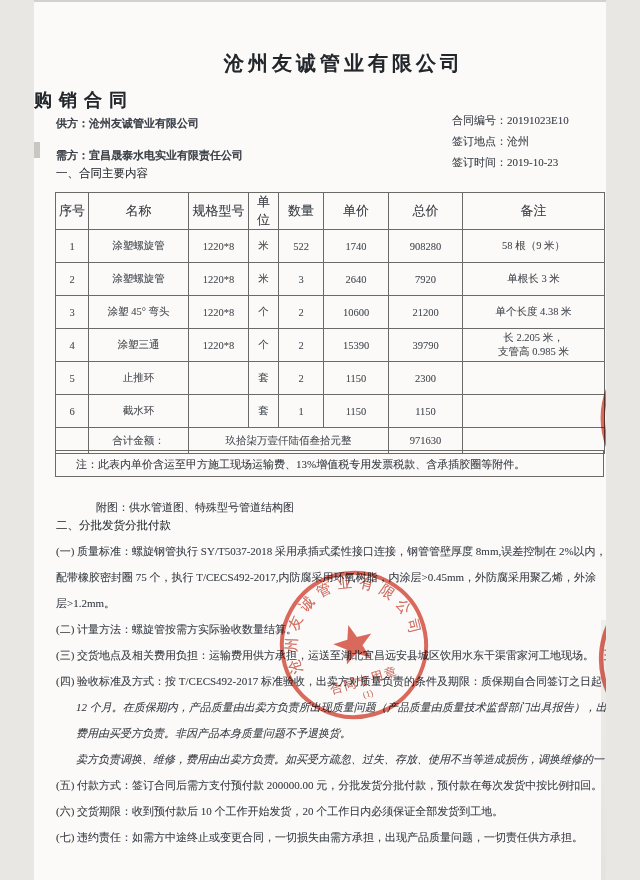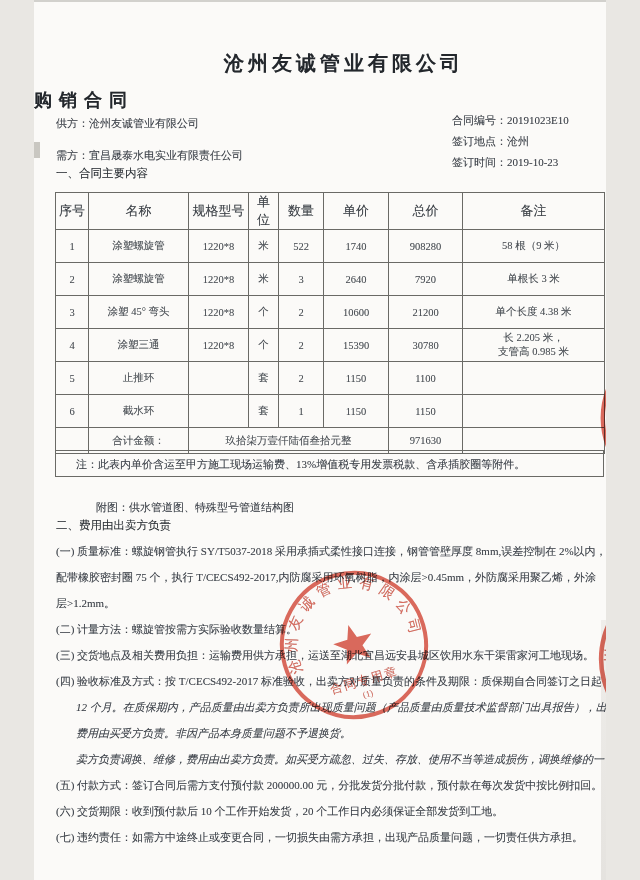--- a/index.html
+++ b/index.html
@@ -13,21 +13,21 @@
   
   .top-smudge{position:absolute;left:0;top:0;width:100%;height:2px;background:#aaa7a1;opacity:.5;}
   .left-mark{position:absolute;left:0;top:142px;width:6px;height:16px;background:#b3b0aa;opacity:.7;}
   .ink-dot{position:absolute;left:583px;top:709px;width:4px;height:4px;border-radius:50%;background:#4a4a4a;opacity:.8;}
   .right-band{position:absolute;right:0;top:620px;width:5px;height:260px;background:linear-gradient(#e8e6e2,#d6d3ce);opacity:.6;}
   
   .company-title{position:absolute;left:0;top:50px;width:620px;margin:0;text-align:center;
     font-size:20px;font-weight:bold;letter-spacing:4px;color:#23272c;}
   .doc-title{position:absolute;left:0;top:88px;width:600px;margin:0;text-align:left;
     font-size:18px;font-weight:bold;letter-spacing:7px;color:#23272c;}
-  .party{position:absolute;left:22px;font-size:11px;white-space:nowrap;}
+  .party{position:absolute;left:22px;font-size:11px;white-space:nowrap;font-weight:bold;}
   .party-supplier{top:116px;} .party-buyer{top:148px;}
   .meta-right{position:absolute;left:418px;top:110px;font-size:11px;line-height:21px;white-space:nowrap;}
   .sec-heading{position:absolute;left:22px;font-size:11.5px;color:#2c3136;white-space:nowrap;}
   .sec1-heading{top:166px;}
   .sec2-heading{top:518px;}
   
   .items-table{position:absolute;left:21px;top:192px;border-collapse:collapse;table-layout:fixed;width:549px;
     font-size:10.5px;color:#4b5056;}
   .items-table th,.items-table td{border:1px solid #6a6a66;text-align:center;vertical-align:middle;
     padding:0 2px;overflow:hidden;font-weight:normal;}
@@ -125,32 +125,32 @@
       <td>21200</td>
       <td class="remark-cell">单个长度 4.38 米</td>
     </tr>
     <tr>
       <td>4</td>
       <td>涂塑三通</td>
       <td>1220*8</td>
       <td>个</td>
       <td>2</td>
       <td>15390</td>
-      <td>30780</td>
+      <td>39790</td>
       <td class="remark-cell">长 2.205 米，
 支管高 0.985 米</td>
     </tr>
     <tr>
       <td>5</td>
       <td>止推环</td>
       <td></td>
       <td>套</td>
       <td>2</td>
       <td>1150</td>
-      <td>1100</td>
+      <td>2300</td>
       <td class="remark-cell"></td>
     </tr>
     <tr>
       <td>6</td>
       <td>截水环</td>
       <td></td>
       <td>套</td>
       <td>1</td>
       <td>1150</td>
       <td>1150</td>
@@ -162,21 +162,21 @@
       <td colspan="4">玖拾柒万壹仟陆佰叁拾元整</td>
       <td>971630</td>
       <td></td>
     </tr>
   </tbody>
     </table>
 
   <div class="note-box">注：此表内单价含运至甲方施工现场运输费、13%增值税专用发票税款、含承插胶圈等附件。</div>
   <div class="attachment-line">附图：供水管道图、特殊型号管道结构图</div>
 
-  <div class="sec-heading sec2-heading">二、费用由出卖方负责</div>
+  <div class="sec-heading sec2-heading">二、分批发货分批付款</div>
   <div class="terms">
     <div class="tline">(一) 质量标准：螺旋钢管执行 SY/T5037-2018 采用承插式柔性接口连接，钢管管壁厚度 8mm,误差控制在 2%以内，</div>
     <div class="tline">配带橡胶密封圈 75 个，执行 T/CECS492-2017,内防腐采用环氧树脂，内涂层&gt;0.45mm，外防腐采用聚乙烯，外涂</div>
     <div class="tline">层&gt;1.2mm。</div>
     <div class="tline">(二) 计量方法：螺旋管按需方实际验收数量结算。</div>
     <div class="tline">(三) 交货地点及相关费用负担：运输费用供方承担，运送至湖北宜昌远安县城区饮用水东干渠雷家河工地现场。</div>
     <div class="tline">(四) 验收标准及方式：按 T/CECS492-2017 标准验收，出卖方对质量负责的条件及期限：质保期自合同签订之日起</div>
     <div class="tline ind">12 个月。在质保期内，产品质量由出卖方负责所出现质量问题（产品质量由质量技术监督部门出具报告），出</div>
     <div class="tline ind">费用由买受方负责。非因产品本身质量问题不予退换货。</div>
     <div class="tline ind">卖方负责调换、维修，费用由出卖方负责。如买受方疏忽、过失、存放、使用不当等造成损伤，调换维修的一</div>

